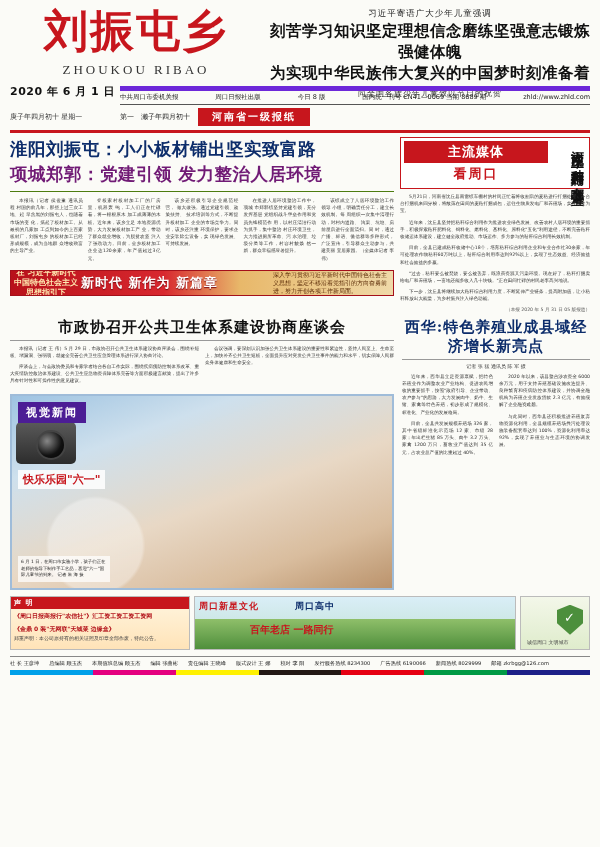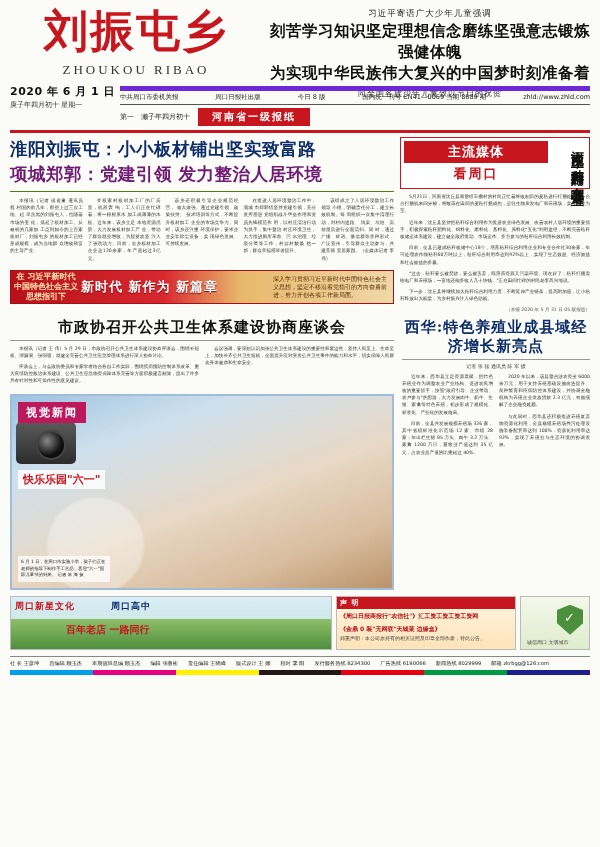--- a/index.html
+++ b/index.html
@@ -43,21 +43,21 @@
     color:#111;
     text-align:center;
     letter-spacing:0.5px;
   }
   .head-sub { font-size:8px; color:#333; text-align:center; margin-top:5px; letter-spacing:1px; }
 
   
   .inforow { display:flex; align-items:stretch; padding:0 10px; margin-top:2px; }
   .date-col { width:110px; flex:0 0 110px; font-size:9px; line-height:12px; }
   .date-main { font-size:11px; font-weight:bold; letter-spacing:0.5px; }
-  .date-sub { font-size:7px; color:#333; margin-top:1px; }
+  .date-sub { font-size:7px; color:#333; margin-top:13px; }
   .infobar { flex:1; }
   .infobar-top {
     display:flex; gap:6px; font-size:6.5px; color:#222;
     border-top:5px solid #6d28d9; border-bottom:1px solid #555;
     padding:2px 0; justify-content:space-between;
   }
   .infobar-top span { white-space:nowrap; }
   .infobar-bottom { display:flex; align-items:center; gap:8px; padding-top:3px; }
   .issue-no { font-size:7px; color:#222; white-space:nowrap; }
   .banner-red {
@@ -84,21 +84,21 @@
 
   .body-cols {
     display:grid; grid-template-columns:repeat(5,1fr); gap:5px;
     margin-top:5px;
   }
   .tcol { font-size:4.6px; line-height:7.2px; color:#333; text-align:justify; word-break:break-all; }
   .tcol p { margin:0 0 4px 0; text-indent:9px; }
 
   
   .promo {
-    margin-top:4px; height:34px; position:relative; overflow:hidden;
+    margin-top:4px; height:26px; position:relative; overflow:hidden;
     background:linear-gradient(90deg,#b8111a 0%, #d8282f 40%, #e8b86a 60%, #efd9a8 100%);
     border:1px solid #a4101a;
     display:flex; align-items:center;
   }
   .promo-left {
     width:70px; flex:0 0 70px; color:#ffe9b0; font-size:8px; line-height:10px;
     font-weight:bold; text-align:center; padding:2px;
   }
   .promo-mid { flex:1; color:#fff; font-weight:bold; font-size:13px; letter-spacing:1px; text-shadow:0 1px 1px #7b0c12; }
   .promo-right { width:120px; flex:0 0 120px; font-size:6px; color:#5a2a06; line-height:8px; padding-right:4px; }
@@ -140,21 +140,21 @@
   
   .photo-wrap { margin-top:5px; border:2px solid #9fbcd9; position:relative; height:196px; overflow:hidden; }
   .photo {
     position:absolute; inset:0;
     background:
       radial-gradient(circle at 22% 78%, rgba(255,255,255,.35) 0 14%, rgba(255,255,255,0) 15%),
       linear-gradient(160deg,#9fc3e0 0%, #cfe0ec 25%, #e7d8c6 55%, #d8bda0 80%, #b9936e 100%);
     filter:saturate(1.05);
   }
   .photo-label {
-    position:absolute; left:6px; top:6px; background:#be185d; color:#fff;
+    position:absolute; left:6px; top:6px; background:#4c1d95; color:#fff;
     font-weight:bold; font-size:11px; padding:3px 8px; letter-spacing:2px;
   }
   .photo-label2 {
     position:absolute; left:6px; top:74px; color:#c7161d; font-weight:bold;
     font-size:11px; background:rgba(255,255,255,.85); padding:2px 5px;
   }
   .photo-cap {
     position:absolute; left:6px; bottom:6px; width:92px;
     font-size:4.4px; line-height:6.5px; color:#222;
     background:rgba(255,255,255,.72); padding:3px;
@@ -321,31 +321,31 @@
         </div>
         <div class="tcol">
           <p>2020 年以来，该县整合涉农资金 6000 余万元，用于支持养殖基础设施改造提升、良种繁育和疫病防控体系建设，并协调金融机构为养殖企业发放贷款 2.3 亿元，有效缓解了企业融资难题。</p>
           <p>与此同时，西华县还积极推进养殖废弃物资源化利用，全县规模养殖场粪污处理设施装备配套率达到 100%，资源化利用率达 92%，实现了养殖业与生态环境的协调发展。</p>
         </div>
       </div>
     </div>
   </div>
 
   <div class="ads">
+    <div class="ad ad1">
+      <div class="ad-head">声 明</div>
+      <div class="ad-line">《周口日报商报行"农信社"》汇工资工资工资工资网</div>
+      <div class="ad-line">《金鼎 0 装"无网联"天城菜 边缘盒》</div>
+      <div class="ad-sub">郑重声明：本公司原持有的相关证照及印章全部作废，特此公告。</div>
+    </div>
     <div class="ad ad2">
       <div class="ad2-title">周口新星文化</div>
       <div class="ad2-title2">周口高中</div>
       <div class="ad2-strip"></div>
       <div class="ad2-red">百年老店  一路同行</div>
-    </div>
-    <div class="ad ad1">
-      <div class="ad-head">声 明</div>
-      <div class="ad-line">《周口日报商报行"农信社"》汇工资工资工资工资网</div>
-      <div class="ad-line">《金鼎 0 装"无网联"天城菜 边缘盒》</div>
-      <div class="ad-sub">郑重声明：本公司原持有的相关证照及印章全部作废，特此公告。</div>
     </div>
     <div class="ad ad3">
       <div class="shield"></div>
       <div class="ad-sub" style="position:absolute;bottom:3px;left:3px;">诚信周口 文明城市</div>
     </div>
   </div>
 
   <div class="footer">
     <span>社  长  王彦坤</span>
     <span>总编辑  顾玉杰</span>

